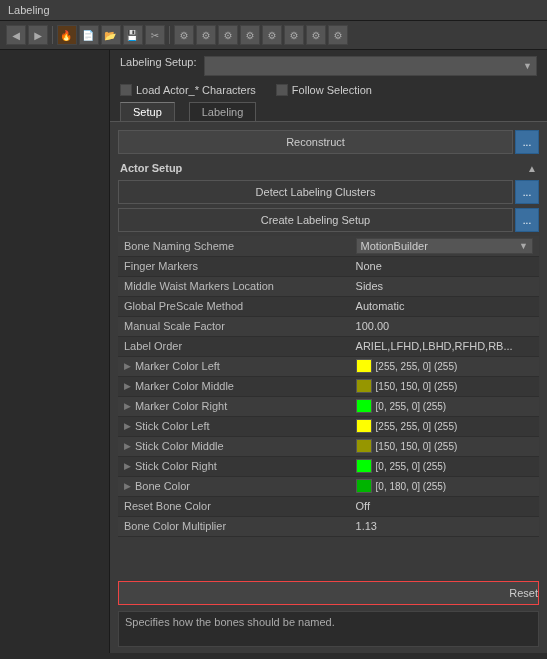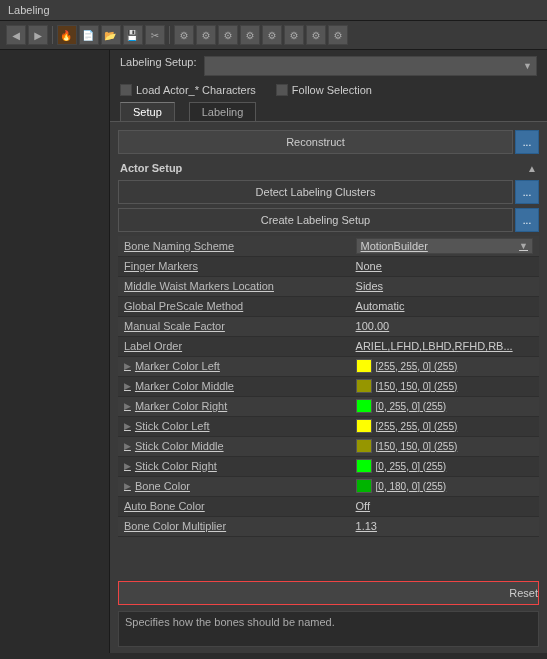--- a/index.html
+++ b/index.html
@@ -227,21 +227,20 @@
       margin: 2px 8px;
     }
 
     .prop-table {
       width: 100%;
       border-collapse: collapse;
     }
 
     .prop-table tr {
       height: 20px;
-      text-decoration: underline;
     }
 
     .prop-table tr:nth-child(even) {
       background: #363636;
     }
 
     .prop-table tr:nth-child(odd) {
       background: #3c3c3c;
     }
 
@@ -540,21 +539,21 @@
                   </div>
                 </td>
                 <td>
                   <div class="cell-with-arrow">
                     <span class="color-swatch" style="background: rgb(0, 180, 0);"></span>
                     <span class="color-value">[0, 180, 0] (255)</span>
                   </div>
                 </td>
               </tr>
               <tr>
-                <td>Auto Bone Color</td>
+                <td>Reset Bone Color</td>
                 <td>Off</td>
               </tr>
               <tr>
                 <td>Bone Color Multiplier</td>
                 <td>1.13</td>
               </tr>
             </tbody>
         </table>
       </div>
 

